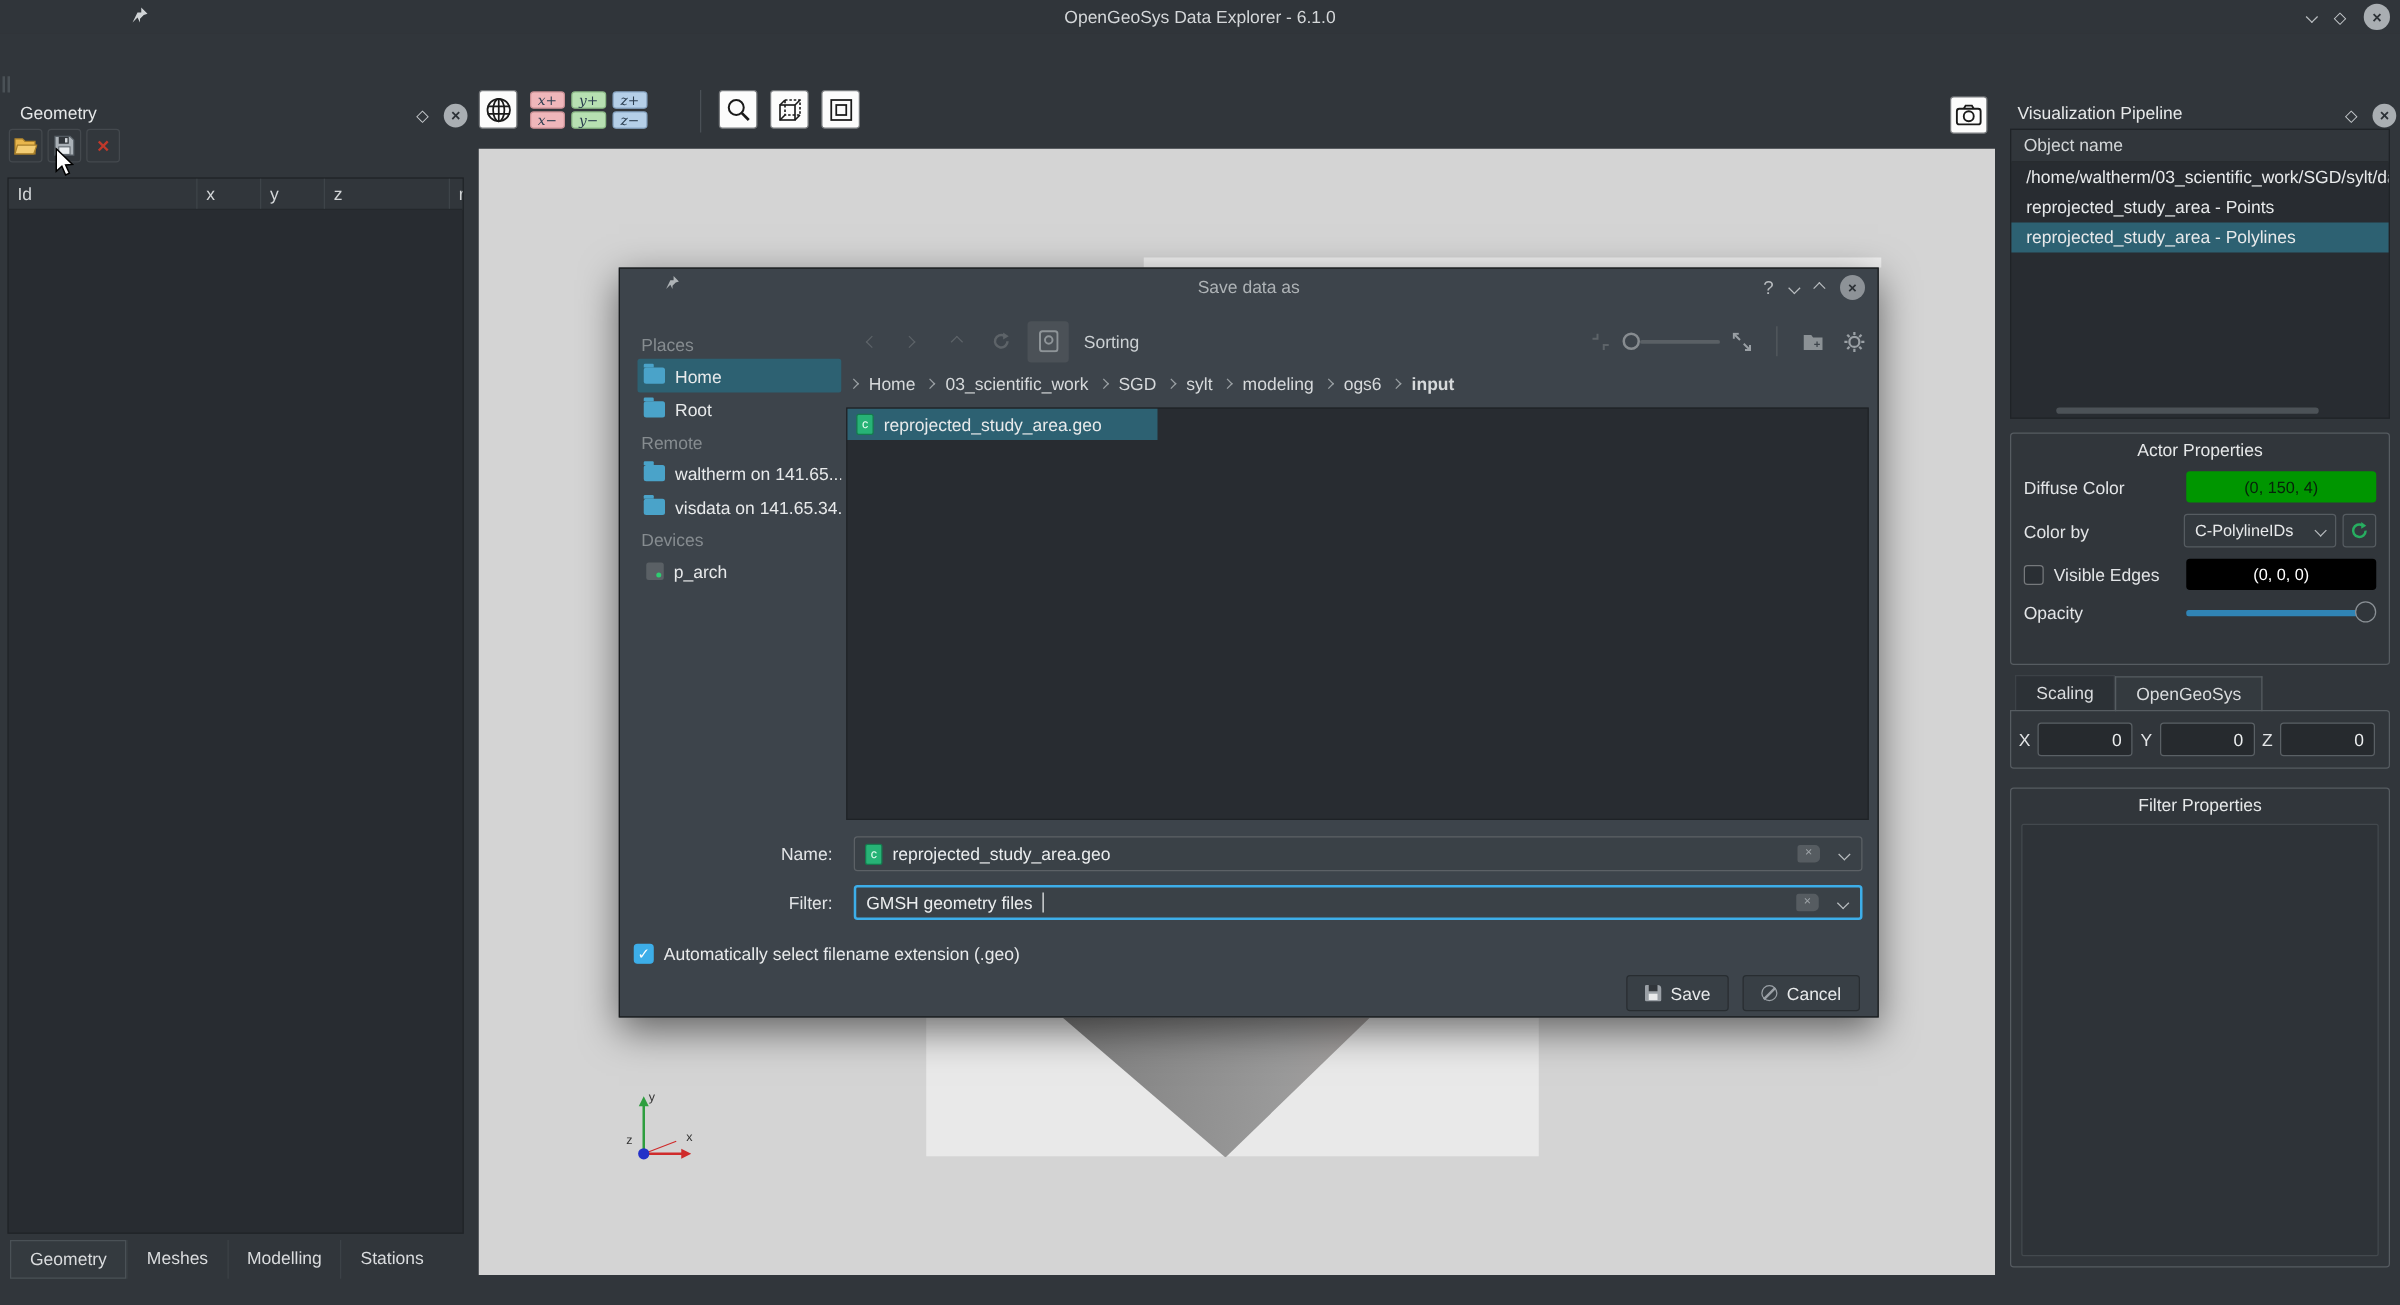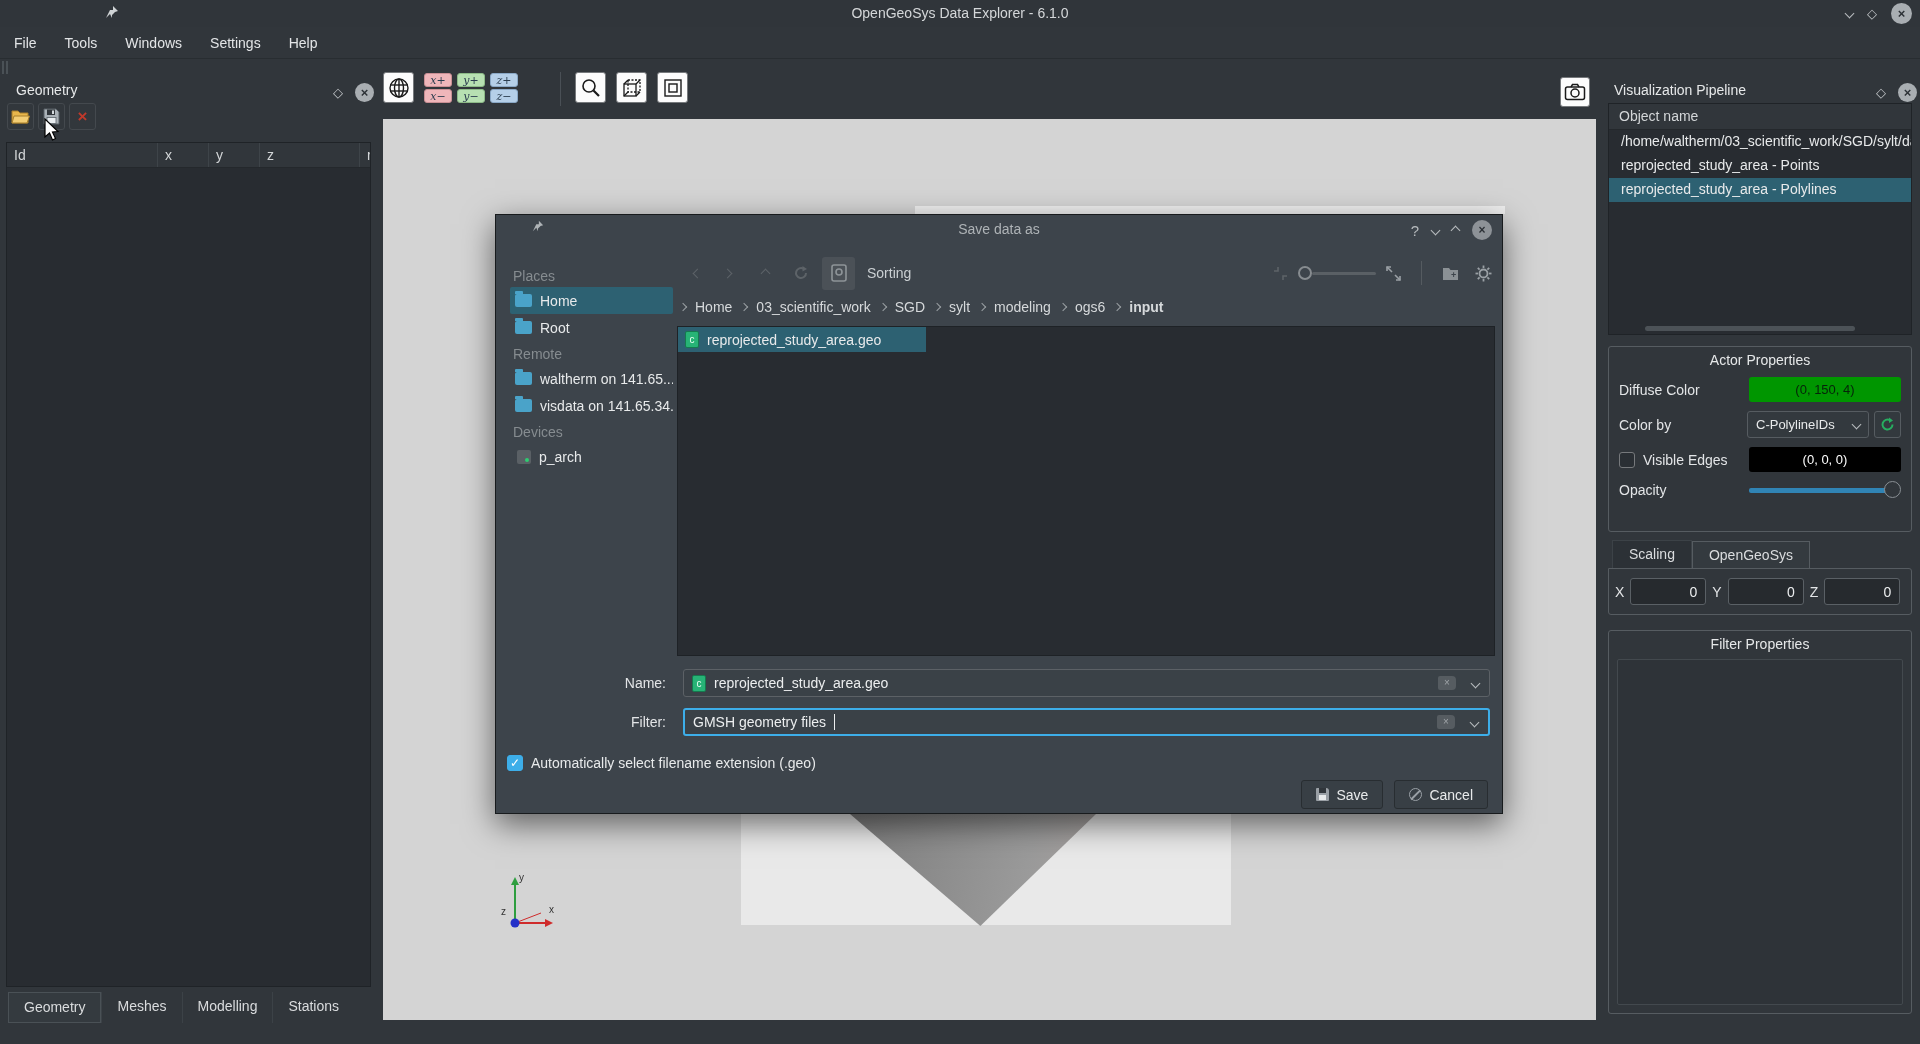--- a/index.html
+++ b/index.html
@@ -190,27 +190,20 @@
         </svg>
     </span>
     <div class="title">OpenGeoSys Data Explorer - 6.1.0</div>
     <div class="winctl">
       <span class="chev down"></span>
       <span class="diamond">◇</span>
       <span class="circle-close">×</span>
     </div>
   </div>
 
-  <div class="menubar">
-    <span class="menu-item">File</span>
-    <span class="menu-item">Tools</span>
-    <span class="menu-item">Windows</span>
-    <span class="menu-item">Settings</span>
-    <span class="menu-item">Help</span>
-  </div>
   <div class="toolbar-handle"></div>
 
   <div class="mid-toolbar">
     <div class="tool-big">
       <svg width="24" height="24" viewBox="0 0 24 24">
           <g stroke="#1a1a1a" stroke-width="1.4" fill="none">
         <circle cx="12" cy="12" r="9"></circle>
             <ellipse cx="12" cy="12" rx="4.5" ry="9"></ellipse>
             <line x1="3" y1="9" x2="21" y2="9"></line>
             <line x1="3" y1="15" x2="21" y2="15"></line>

